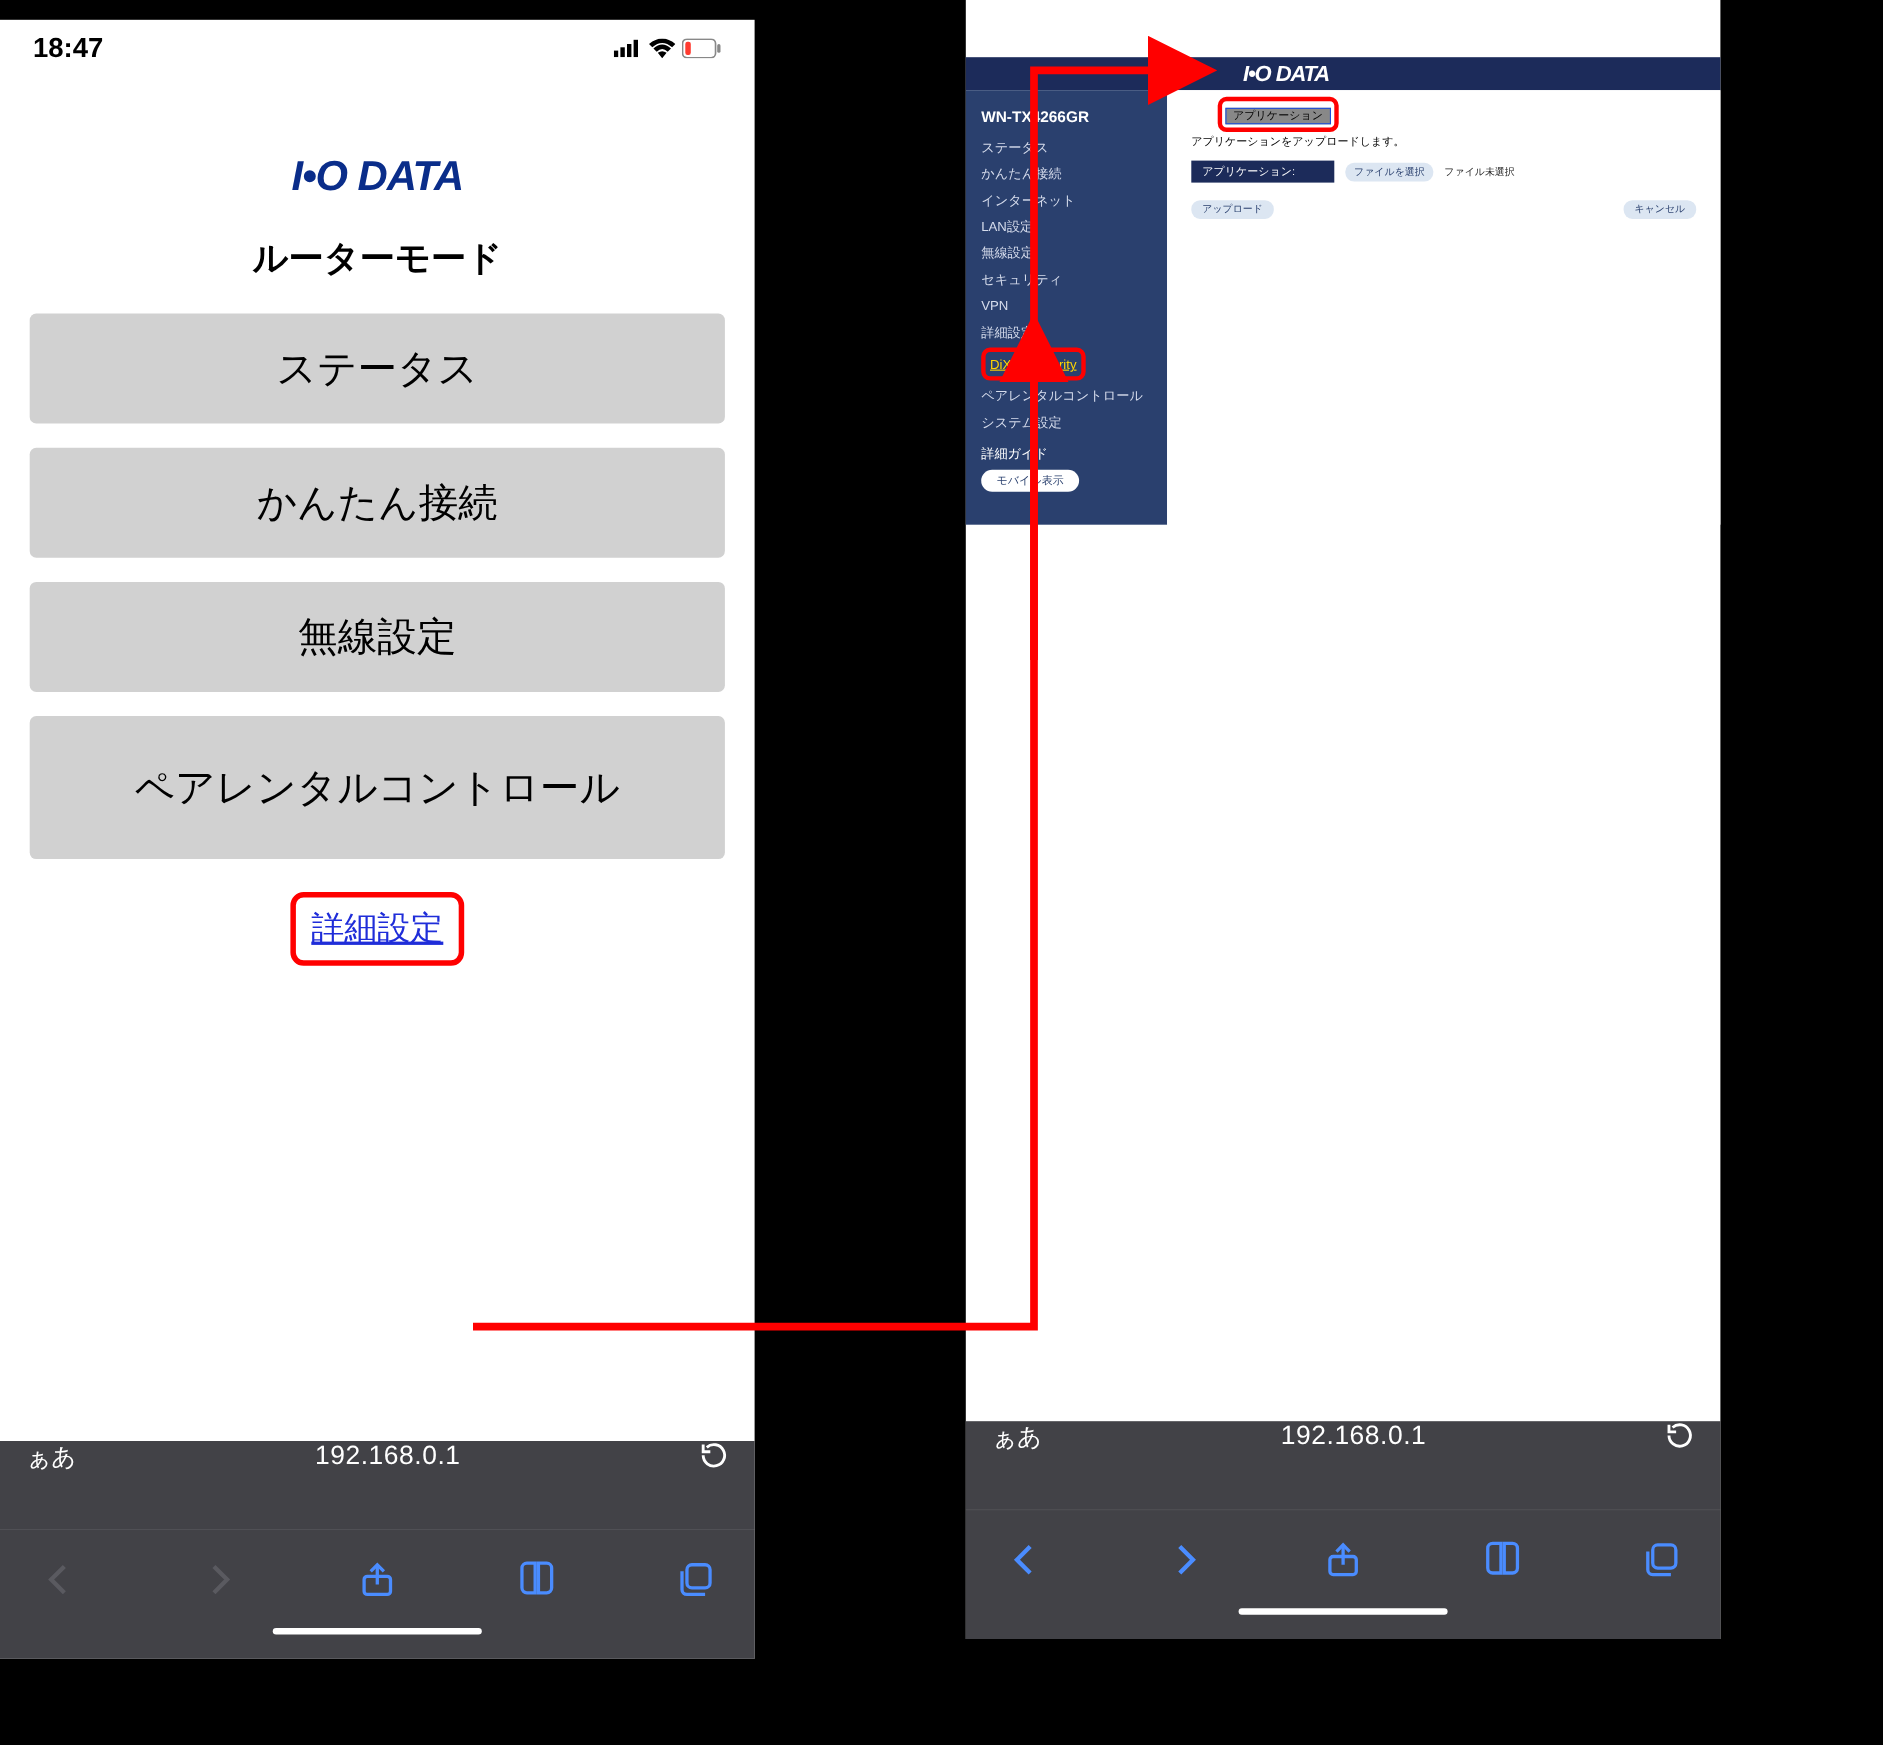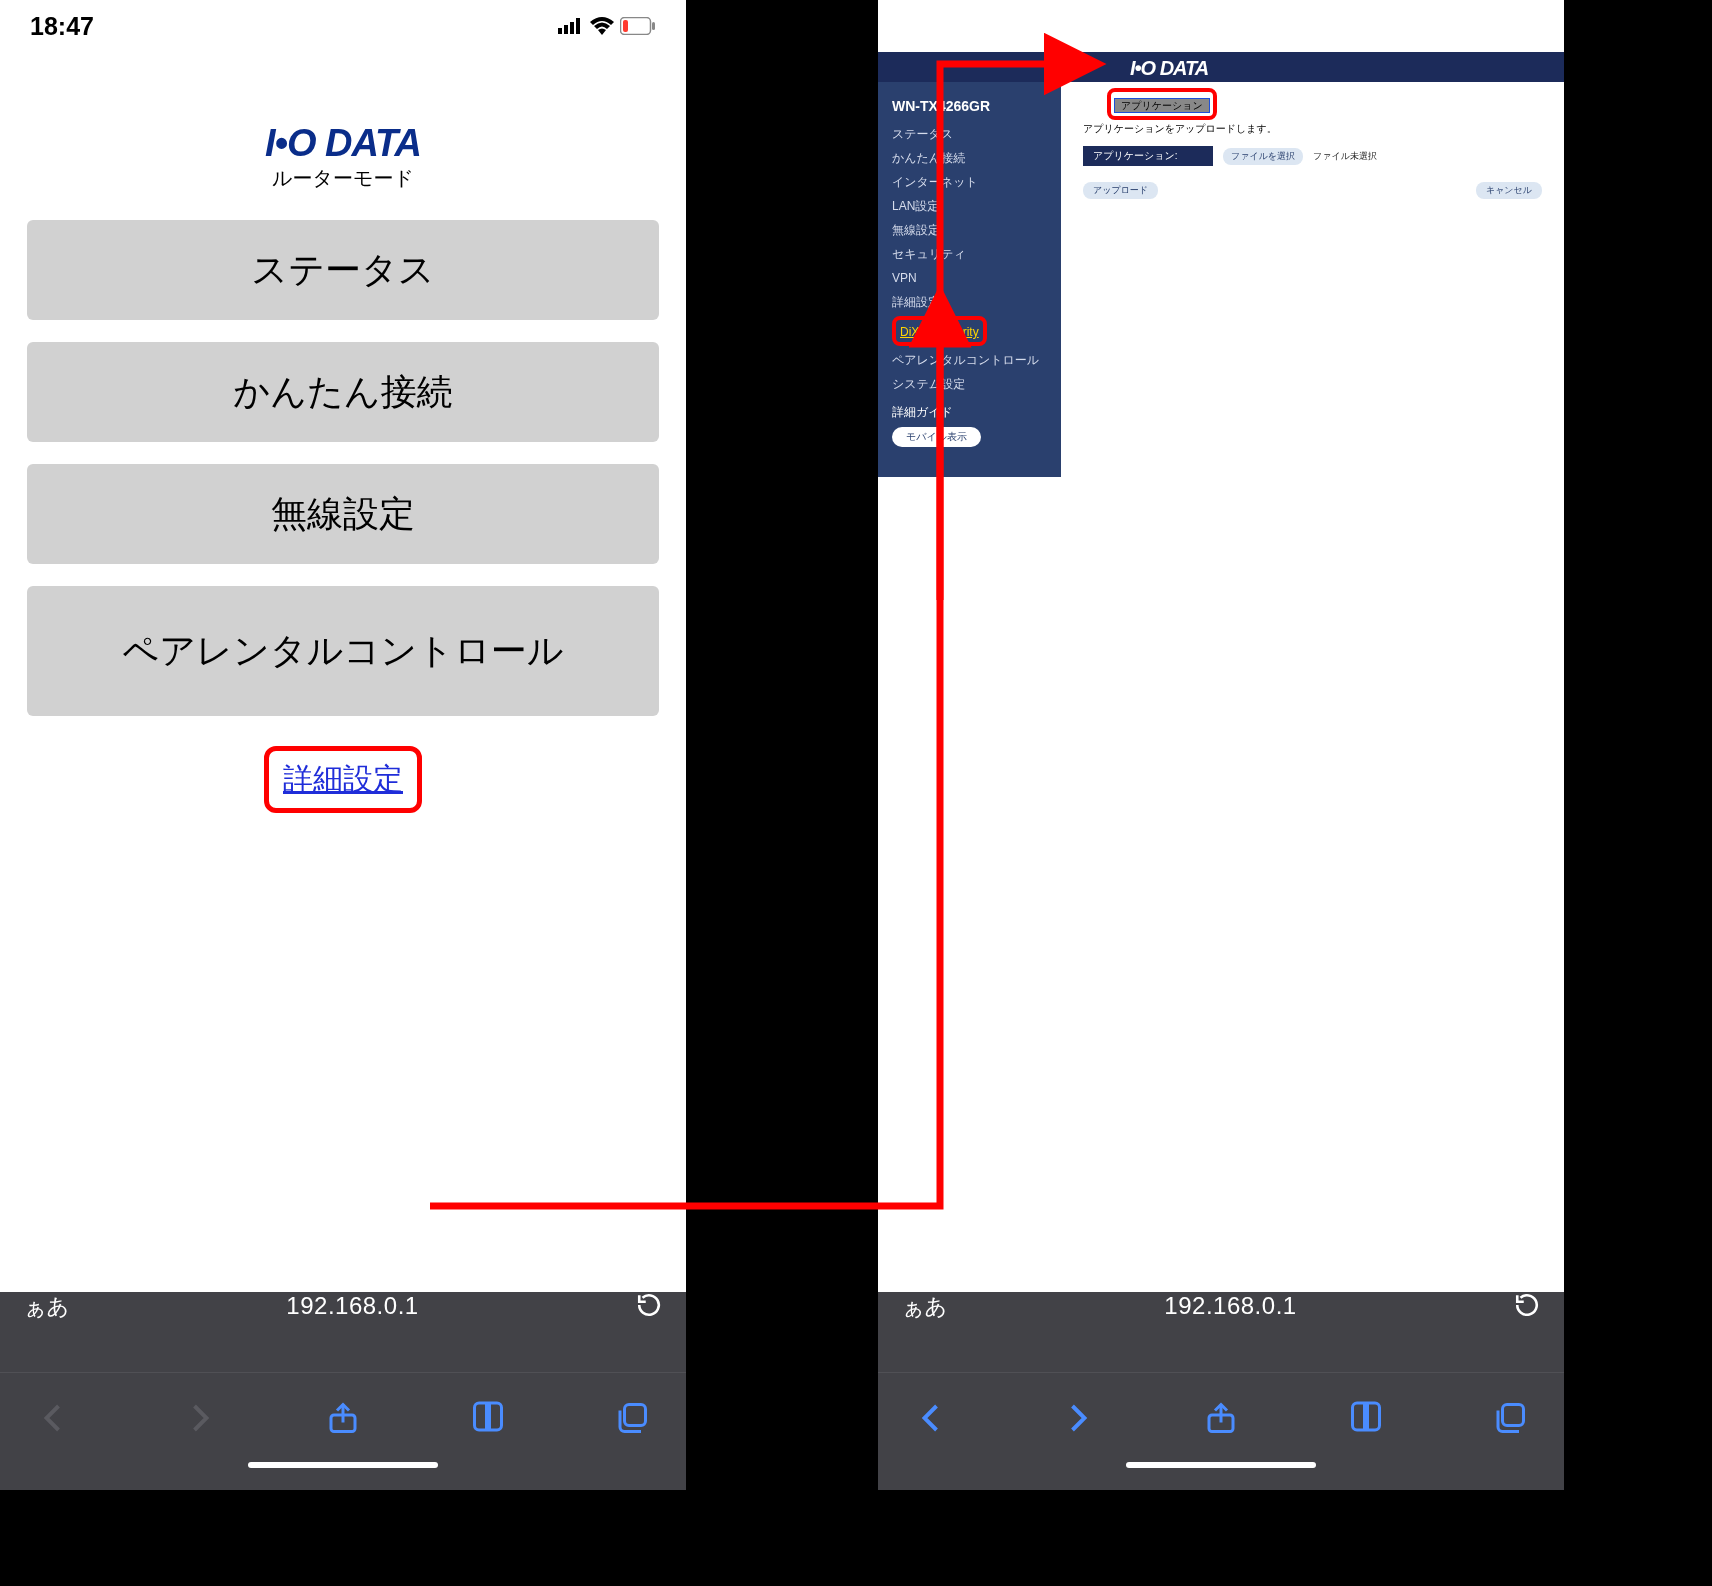--- a/index.html
+++ b/index.html
@@ -12,21 +12,21 @@
       overflow: hidden;
     }
     .phone {
       position: absolute;
       background: #fff;
       width: 686px;
       height: 1490px;
       display: flex;
       flex-direction: column;
     }
-    .phone-left { left: 0; top: 0; }
+    .phone-left { left: 0; top: 18px; }
     .phone-right { left: 878px; top: 0; }
 
     
     .statusbar {
       height: 52px;
       display: flex;
       align-items: center;
       justify-content: space-between;
       padding: 0 30px;
     }
@@ -50,21 +50,21 @@
     }
     .logo-desk {
       font-size: 20px;
       font-weight: 900;
       letter-spacing: -1px;
       font-style: italic;
       color: #fff;
       margin-left: 18px;
       padding-top: 3px;
     }
-    .mode-label { font-size: 20px; }
+    .mode-label { margin-top: 30px; font-size: 32px; font-weight: bold; }
     .menu-stack {
       width: 92%;
       margin-top: 28px;
       display: flex;
       flex-direction: column;
       gap: 22px;
     }
     .menu-button {
       background: #d1d1d1;
       border-radius: 6px;

